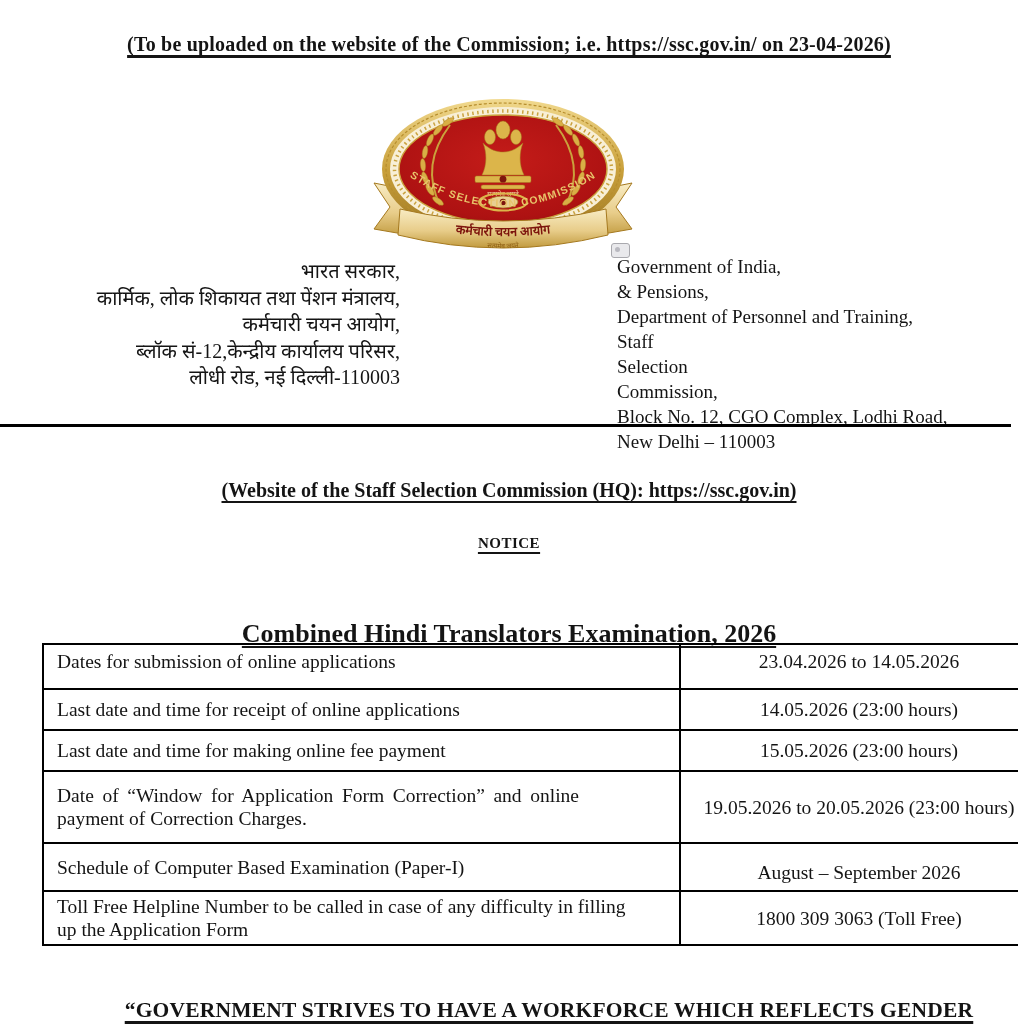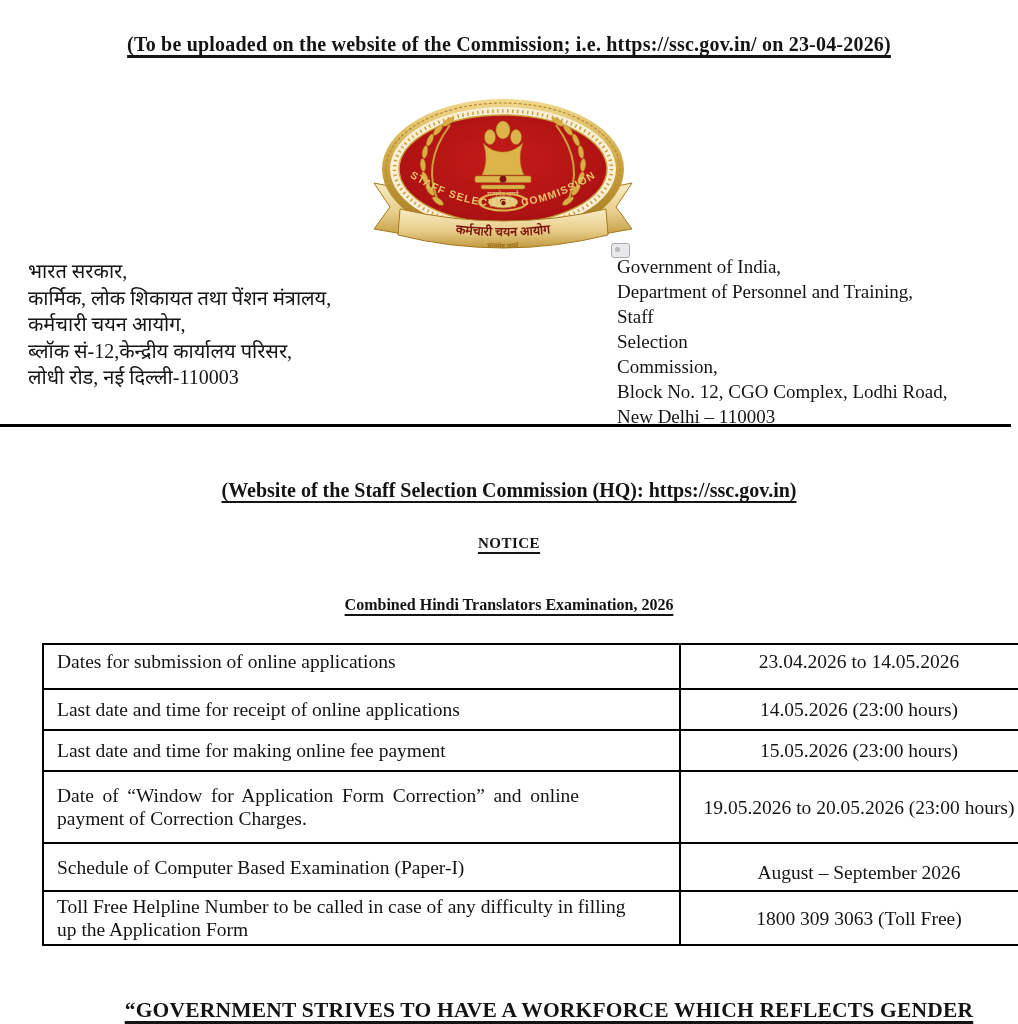--- a/index.html
+++ b/index.html
@@ -13,35 +13,35 @@
   }
   .top-note{
     position:absolute;top:33px;left:0;width:100%;
     text-align:center;font-weight:bold;font-size:20px;
     text-decoration:underline;text-decoration-thickness:2.5px;text-underline-offset:4px;
     letter-spacing:.2px;
   }
   .logo-wrap{position:absolute;left:370px;top:95px;width:270px;height:166px;}
   .addr-hi{
     position:absolute;left:28px;top:258px;width:372px;
-    font-size:20px;line-height:26.6px;
+    text-align:right;font-size:20px;line-height:26.6px;
   }
   .addr-en{
     position:absolute;left:617px;top:254px;width:374px;
     font-size:19px;line-height:25px;text-align:left;
   }
   .addr-en .just{display:flex;justify-content:space-between;flex-direction:column;}
   .hrule{position:absolute;left:0;top:424px;width:1011px;height:3px;background:#000;}
   .center-head{
     position:absolute;left:0;width:100%;text-align:center;font-weight:bold;
     text-decoration:underline;text-decoration-thickness:2px;text-underline-offset:4px;
   }
   .website-line{top:479px;font-size:20px;}
   .notice-head{top:535px;font-size:15px;letter-spacing:.5px;}
-  .exam-head{top:596px;font-size:16px;}
+  .exam-head{top:619px;font-size:26px;}
   table.sched{
     position:absolute;left:42px;top:643px;width:922px;
     border-collapse:collapse;table-layout:fixed;
   }
   table.sched td{
     border:2.5px solid #000;
     font-size:19.5px;line-height:23px;
     vertical-align:middle;
   }
   td.lab{width:582px;padding:3px 40px 3px 13px;text-align:left;}
@@ -165,20 +165,21 @@
 <div class="addr-hi">
   <div>भारत सरकार,</div>
   <div>कार्मिक, लोक शिकायत तथा पेंशन मंत्रालय,</div>
   <div>कर्मचारी चयन आयोग,</div>
   <div>ब्लॉक सं-12,केन्द्रीय कार्यालय परिसर,</div>
   <div>लोधी रोड, नई दिल्ली-110003</div>
 </div>
 
 <div class="addr-en">
   <div>Government of India,</div>
+  <div>&amp; Pensions,</div>
   <div>Department of Personnel and Training,</div>
   <div class="just">
     <span>Staff</span>
     <span>Selection</span>
     <span>Commission,</span>
   </div>
   <div>Block No. 12, CGO Complex, Lodhi Road,</div>
   <div>New Delhi – 110003</div>
 </div>
 

